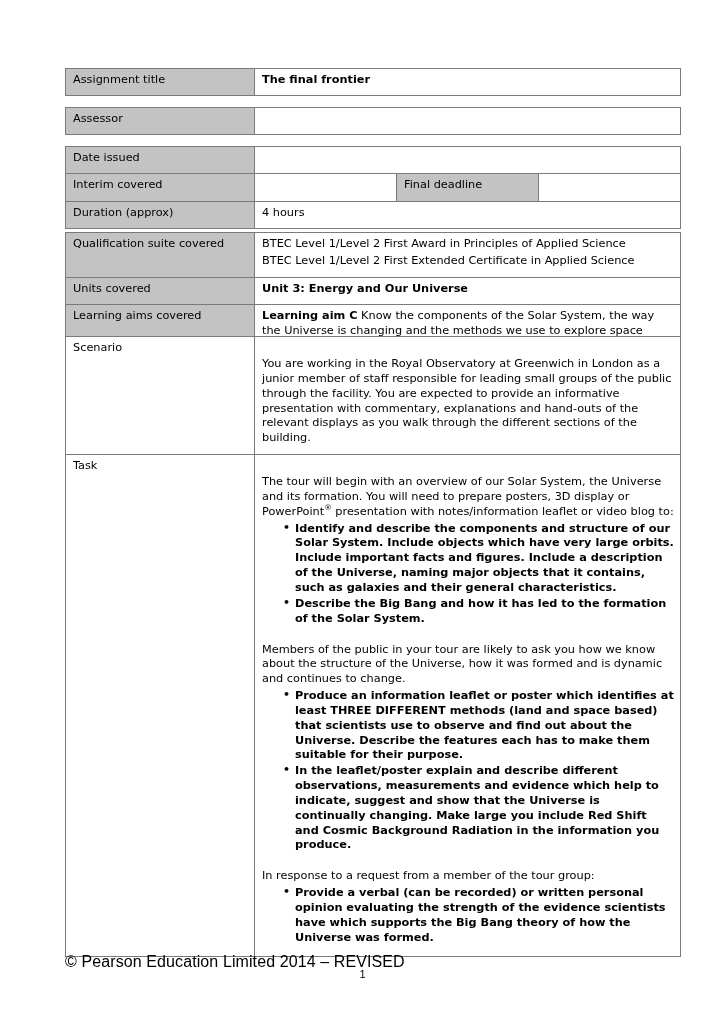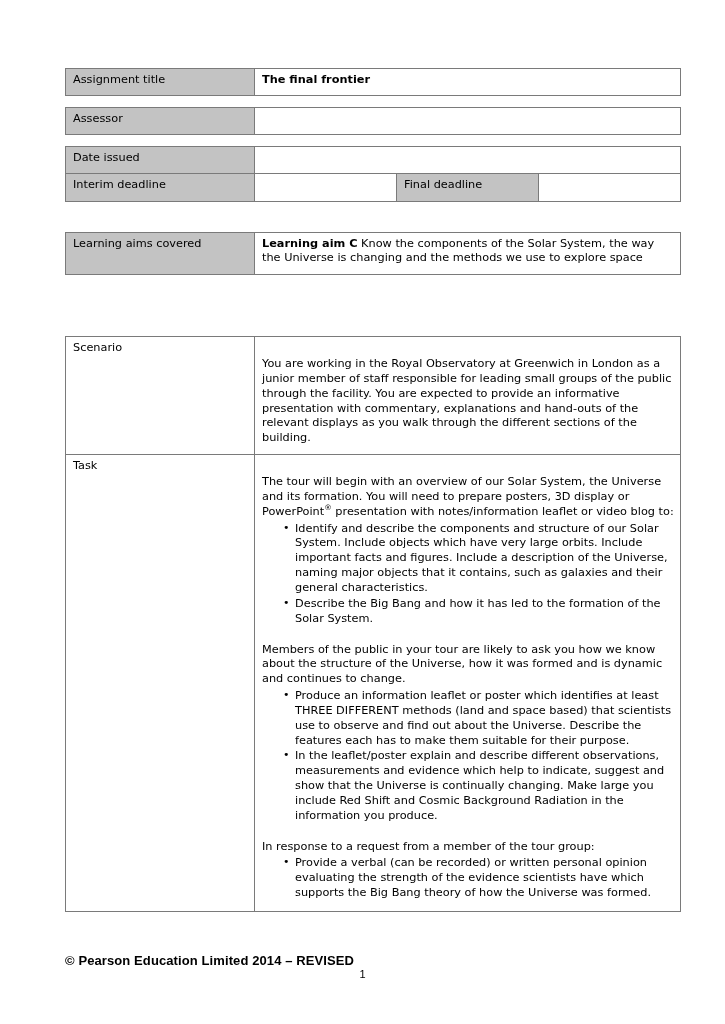--- a/index.html
+++ b/index.html
@@ -72,20 +72,21 @@
   .body-cell ul {
     margin: 2px 0 2px 0;
     padding-left: 21px;
     list-style: none;
   }
   .body-cell ul li {
     position: relative;
     line-height: 1.315;
     padding-left: 12px;
     margin-bottom: 1px;
+    font-weight: bold;
   }
   .body-cell ul li:before {
     content: "\2022";
     position: absolute;
     left: 0;
     top: -1px;
     font-size: 11px;
   }
   .label-cell {
     background: #c3c3c3;
@@ -94,24 +95,23 @@
   sup.reg {
     font-size: 7.5px;
     vertical-align: super;
     line-height: 0;
   }
   .footer {
     position: absolute;
     left: 65px;
     top: 953px;
     font-family: "Liberation Sans", sans-serif;
-    font-size: 13px;
+    font-size: 16px;
     color: #000;
     letter-spacing: 0.1px;
-    font-weight: bold;
   }
   .pagenum {
     position: absolute;
     left: 0;
     top: 968px;
     width: 725px;
     text-align: center;
     font-family: "Liberation Sans", sans-serif;
     font-size: 11px;
     color: #000;
@@ -140,30 +140,45 @@
   </tbody>
     </table>
 
   <table class="doc-table tbl-dates">
     <tbody>
         <tr>
       <td class="label col-label">Date issued</td>
       <td class="blank" colspan="3">&nbsp;</td>
     </tr>
     <tr>
-      <td class="label col-label">Interim deadline</td>
+      <td class="label col-label">Interim covered</td>
       <td class="blank" style="width:86px;">&nbsp;</td>
       <td class="label" style="width:134px;">Final deadline</td>
       <td class="blank">&nbsp;</td>
     </tr>
+    <tr>
+      <td class="label col-label">Duration (approx)</td>
+      <td class="blank" colspan="3">4 hours</td>
+    </tr>
   </tbody>
     </table>
 
   <table class="doc-table tbl-qual">
     <tbody>
+        <tr>
+      <td class="label col-label">Qualification suite covered</td>
+      <td>
+        <p class="cellp">BTEC Level 1/Level 2 First Award in Principles of Applied Science</p>
+        <p class="cellp">BTEC Level 1/Level 2 First Extended Certificate in Applied Science</p>
+      </td>
+    </tr>
+    <tr>
+      <td class="label col-label">Units covered</td>
+      <td class="bold">Unit 3: Energy and Our Universe</td>
+    </tr>
     <tr>
       <td class="label col-label">Learning aims covered</td>
       <td><span class="bold">Learning aim C</span><span> Know the components of the Solar System, the way the Universe is changing and the methods we use to explore space</span></td>
     </tr>
   </tbody>
     </table>
 
   <table class="doc-table tbl-task">
     <tbody>
         <tr>

